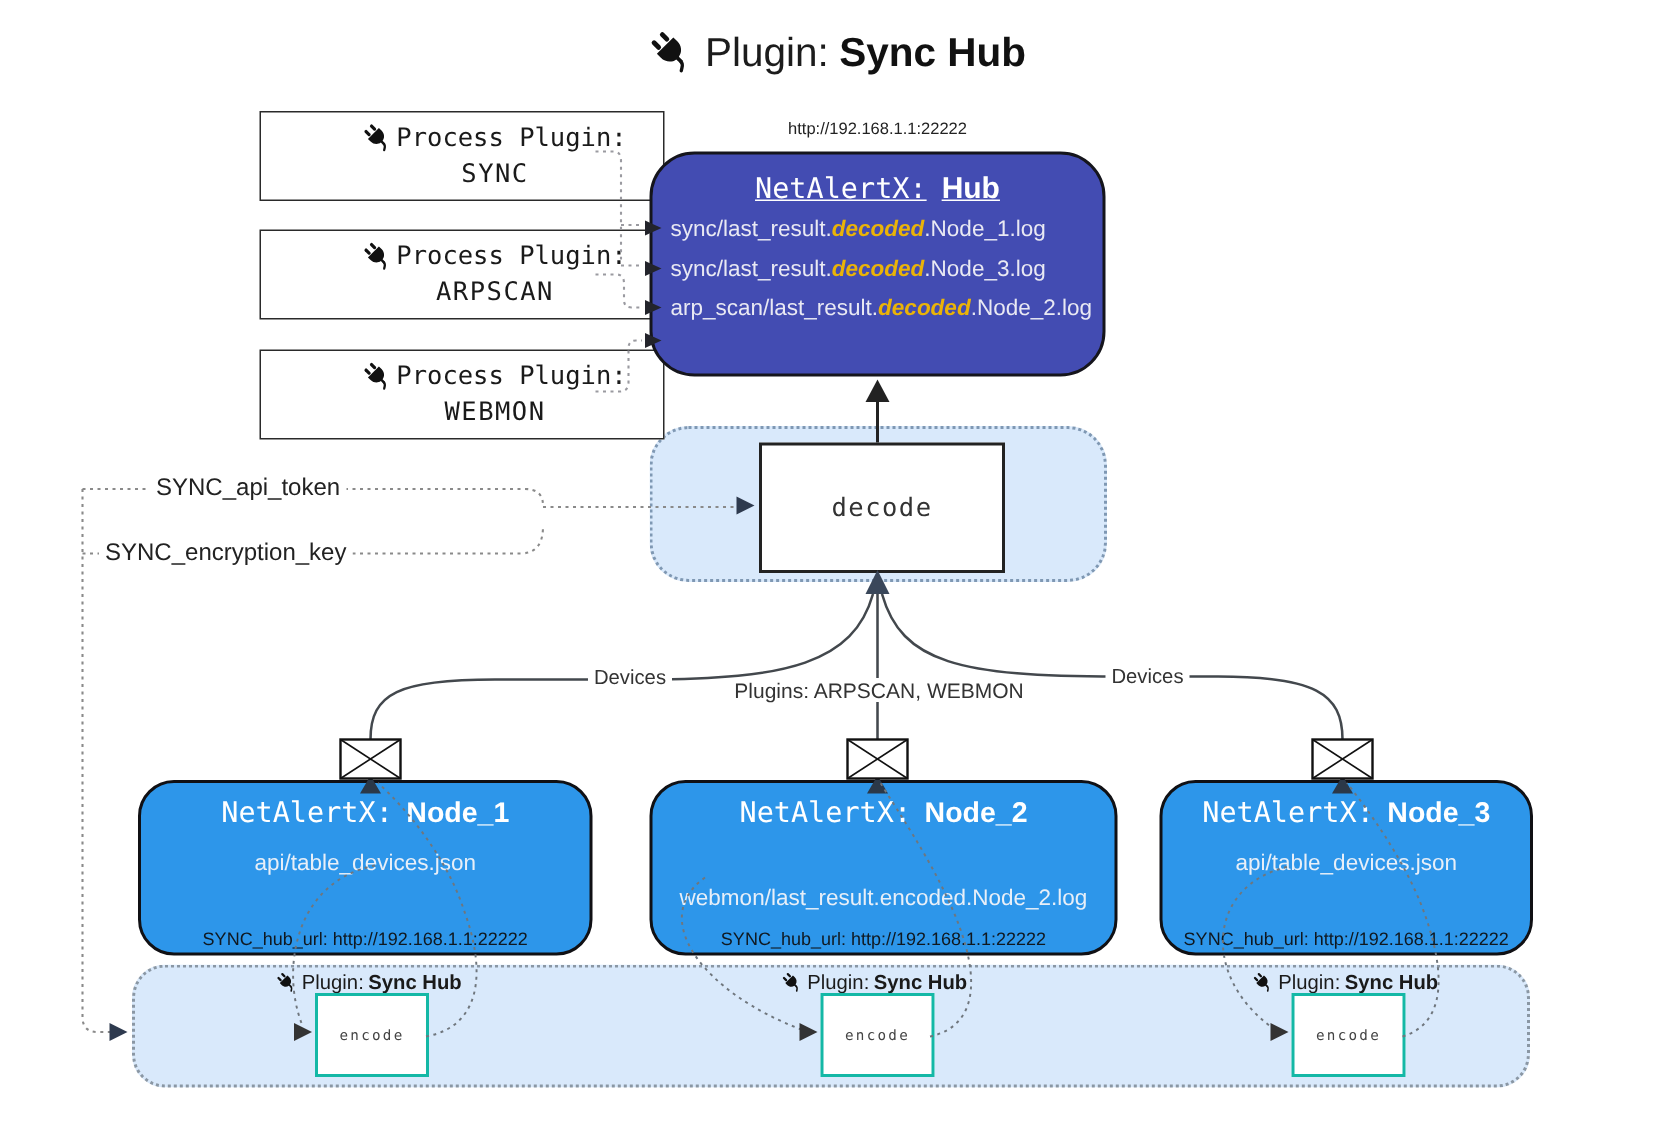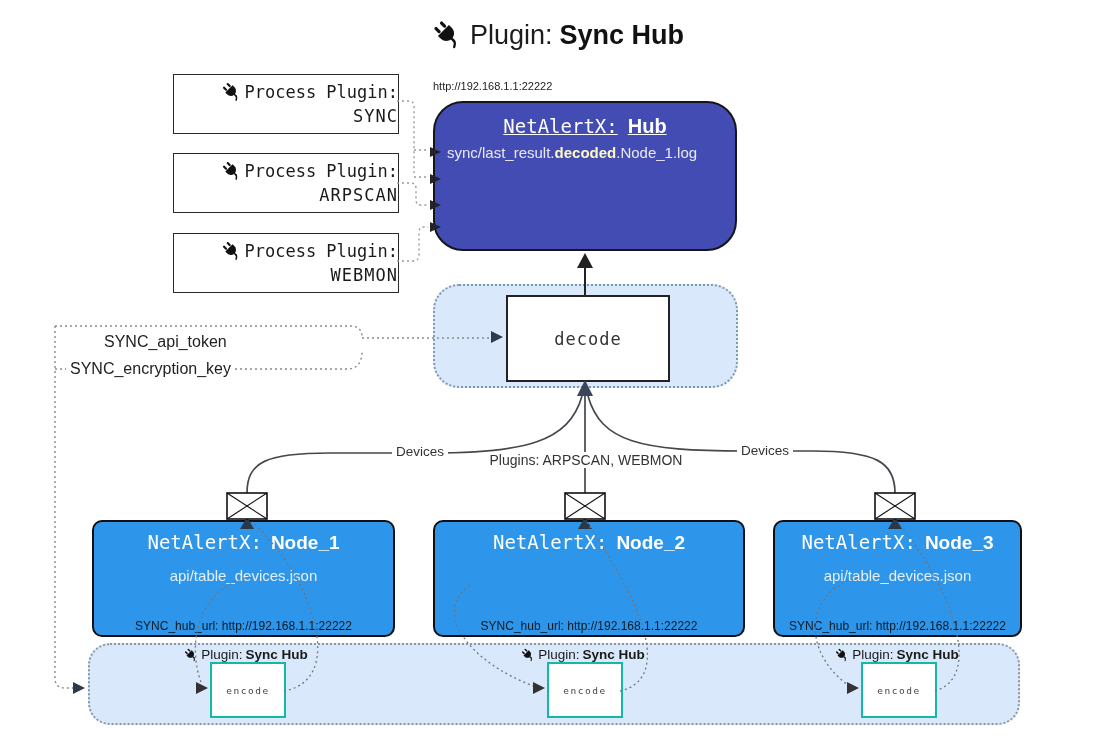--- a/index.html
+++ b/index.html
@@ -13,47 +13,47 @@
   
   .title-row{left:0;top:14px;width:1117px;height:42px;display:flex;align-items:center;justify-content:center;gap:7px;z-index:2;}
   .title-row .t-label{font-size:27px;color:#1c1c1c;}
   .title-row .t-name{font-size:27px;font-weight:bold;color:#111;}
   .plug-lg{width:30px;height:30px;color:#111;}
   .plug-md{width:20px;height:20px;color:#111;flex:0 0 auto;}
   .plug-sm{width:14px;height:14px;color:#111;flex:0 0 auto;}
 
   
   .proc-box{left:173px;width:224px;height:58px;background:#fff;border:1.6px solid #2a2a2a;
-            display:flex;flex-direction:column;align-items:flex-end;justify-content:center;z-index:2;}
+            display:flex;flex-direction:column;align-items:center;justify-content:center;z-index:2;padding-left:44px;}
   .proc-line1{display:flex;align-items:center;gap:2px;font-size:17px;}
   .proc-name{font-size:17px;margin-top:4px;letter-spacing:1px;}
 
   
-  .hub-url{left:433px;top:80px;width:304px;font-size:11px;color:#222;z-index:2;}
+  .hub-url{left:433px;top:80px;width:304px;text-align:center;font-size:11px;color:#222;z-index:2;}
   .hub-box{left:433px;top:101px;width:304px;height:150px;background:#434CB2;border:2.5px solid #15151c;
            border-radius:30px;z-index:2;box-sizing:border-box;}
   .hub-title{position:absolute;left:0;top:12px;width:100%;text-align:center;color:#fff;text-decoration:underline;}
   .hub-title .p{font-size:19px;color:#fff;}
   .hub-title .n{font-size:20px;font-weight:bold;margin-left:10px;}
   .hub-log{position:absolute;left:12px;height:20px;font-size:15px;color:#e9e9f3;white-space:nowrap;}
-  .hub-log b{color:#fef9c3;}
+  .hub-log b{color:#eab308;font-style:italic;}
 
   
   .decode-panel{left:433px;top:284px;width:305px;height:104px;background:#D9E9FB;border:2px dotted #7f98b3;
                 border-radius:26px;z-index:1;box-sizing:border-box;}
   .decode-box{left:506px;top:295px;width:160px;height:83px;background:#fff;border:2px solid #222;
               z-index:2;font-size:17px;letter-spacing:1px;color:#333;}
 
   
   .chip{background:#fff;padding:0 4px;z-index:6;white-space:nowrap;}
   .cfg{font-size:16px;color:#222;}
   .edge-lbl{font-size:13.5px;color:#333;transform:translateX(-50%);}
 
   
-  .node-box{top:520px;height:117px;background:#2D96EA;border:2.5px solid #101014;border-radius:10px;
+  .node-box{top:520px;height:117px;background:#2D96EA;border:2.5px solid #101014;border-radius:24px;
             z-index:2;box-sizing:border-box;}
   .node-title{position:absolute;left:0;top:9px;width:100%;text-align:center;color:#fff;white-space:nowrap;}
   .node-title .p{font-size:19px;color:#fff;}
   .node-title .n{font-size:19px;font-weight:bold;margin-left:9px;}
   .node-file{position:absolute;left:0;width:100%;text-align:center;font-size:15px;color:#e8eff8;white-space:nowrap;}
   .node-url{position:absolute;left:0;top:97px;width:100%;text-align:center;font-size:12px;color:#10181f;white-space:nowrap;}
 
   
   .bottom-bar{left:88px;top:643px;width:932px;height:82px;background:#D9E9FB;border:2px dotted #8a97a4;
               border-radius:22px;z-index:1;box-sizing:border-box;}
@@ -118,44 +118,47 @@
     </div>
     <div class="proc-name">WEBMON</div>
   </div>
 
   <div class="abs hub-url">http://192.168.1.1:22222</div>
   <div class="abs hub-box">
     <div class="hub-title">
       <span class="p mono">NetAlertX:</span><span class="n sans">Hub</span>
     </div>
     <div class="hub-log" style="top:41px"><span>sync/last_result.</span><b>decoded</b><span>.Node_1.log</span></div>
+    <div class="hub-log" style="top:68px"><span>sync/last_result.</span><b>decoded</b><span>.Node_3.log</span></div>
+    <div class="hub-log" style="top:94px"><span>arp_scan/last_result.</span><b>decoded</b><span>.Node_2.log</span></div>
   </div>
 
   <div class="abs decode-panel"></div>
   <div class="abs decode-box center mono">decode</div>
 
-  <div class="abs chip cfg" style="left:100px;top:333px">SYNC_api_token</div>
+  <div class="abs chip cfg" style="left:100px;top:317px">SYNC_api_token</div>
   <div class="abs chip cfg" style="left:66px;top:360px">SYNC_encryption_key</div>
 
   <div class="abs chip edge-lbl" style="left:420px;top:444px">Devices</div>
   <div class="abs chip edge-lbl" style="left:586px;top:452px;font-size:14px">Plugins: ARPSCAN, WEBMON</div>
   <div class="abs chip edge-lbl" style="left:765px;top:443px">Devices</div>
 
   <div class="abs node-box" style="left:92px;width:303px">
     <div class="node-title">
       <span class="p mono">NetAlertX:</span><span class="n sans">Node_1</span>
     </div>
     <div class="node-file" style="top:45px">api/table_devices.json</div>
     <div class="node-url">SYNC_hub_url: http://192.168.1.1:22222</div>
   </div>
 
   <div class="abs node-box" style="left:433px;width:312px">
     <div class="node-title">
       <span class="p mono">NetAlertX:</span><span class="n sans">Node_2</span>
     </div>
+    <div class="node-file" style="top:68px">webmon/last_result.encoded.Node_2.log</div>
     <div class="node-url">SYNC_hub_url: http://192.168.1.1:22222</div>
   </div>
 
   <div class="abs node-box" style="left:773px;width:249px">
     <div class="node-title">
       <span class="p mono">NetAlertX:</span><span class="n sans">Node_3</span>
     </div>
     <div class="node-file" style="top:45px">api/table_devices.json</div>
     <div class="node-url">SYNC_hub_url: http://192.168.1.1:22222</div>
   </div>

